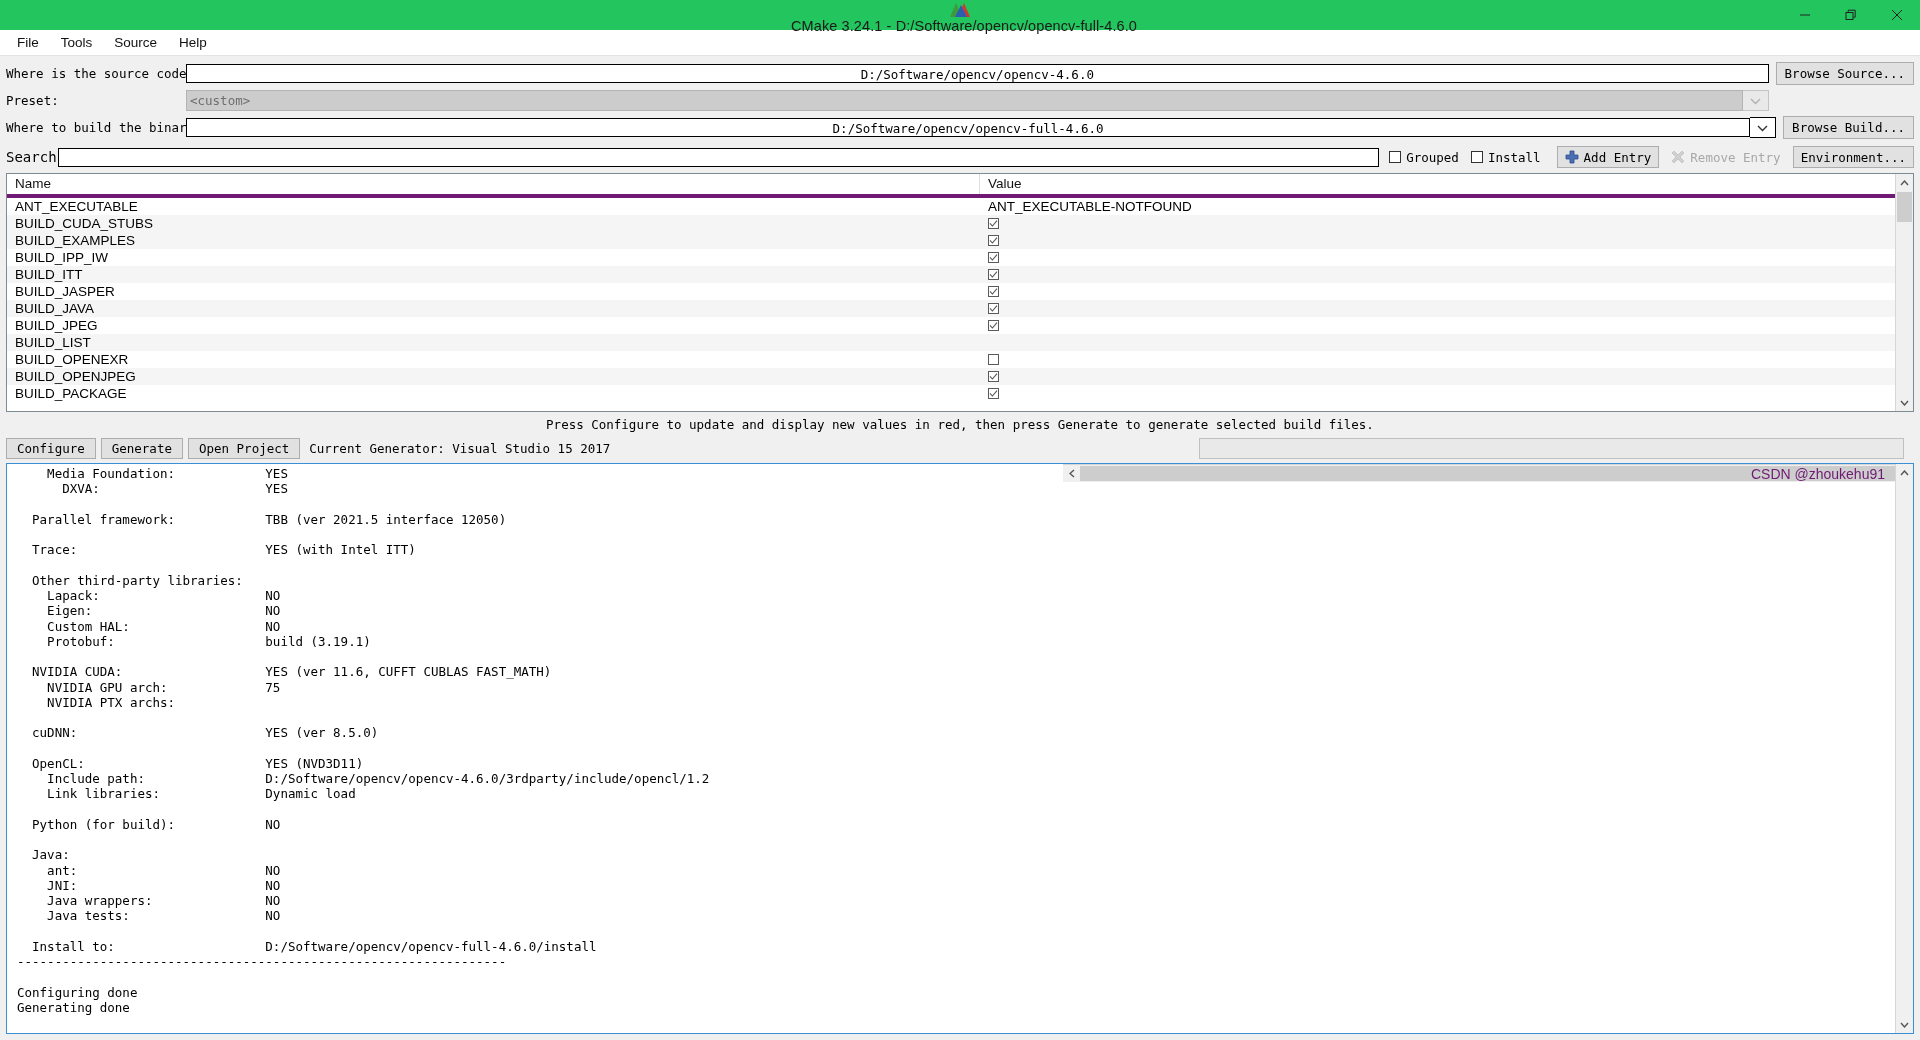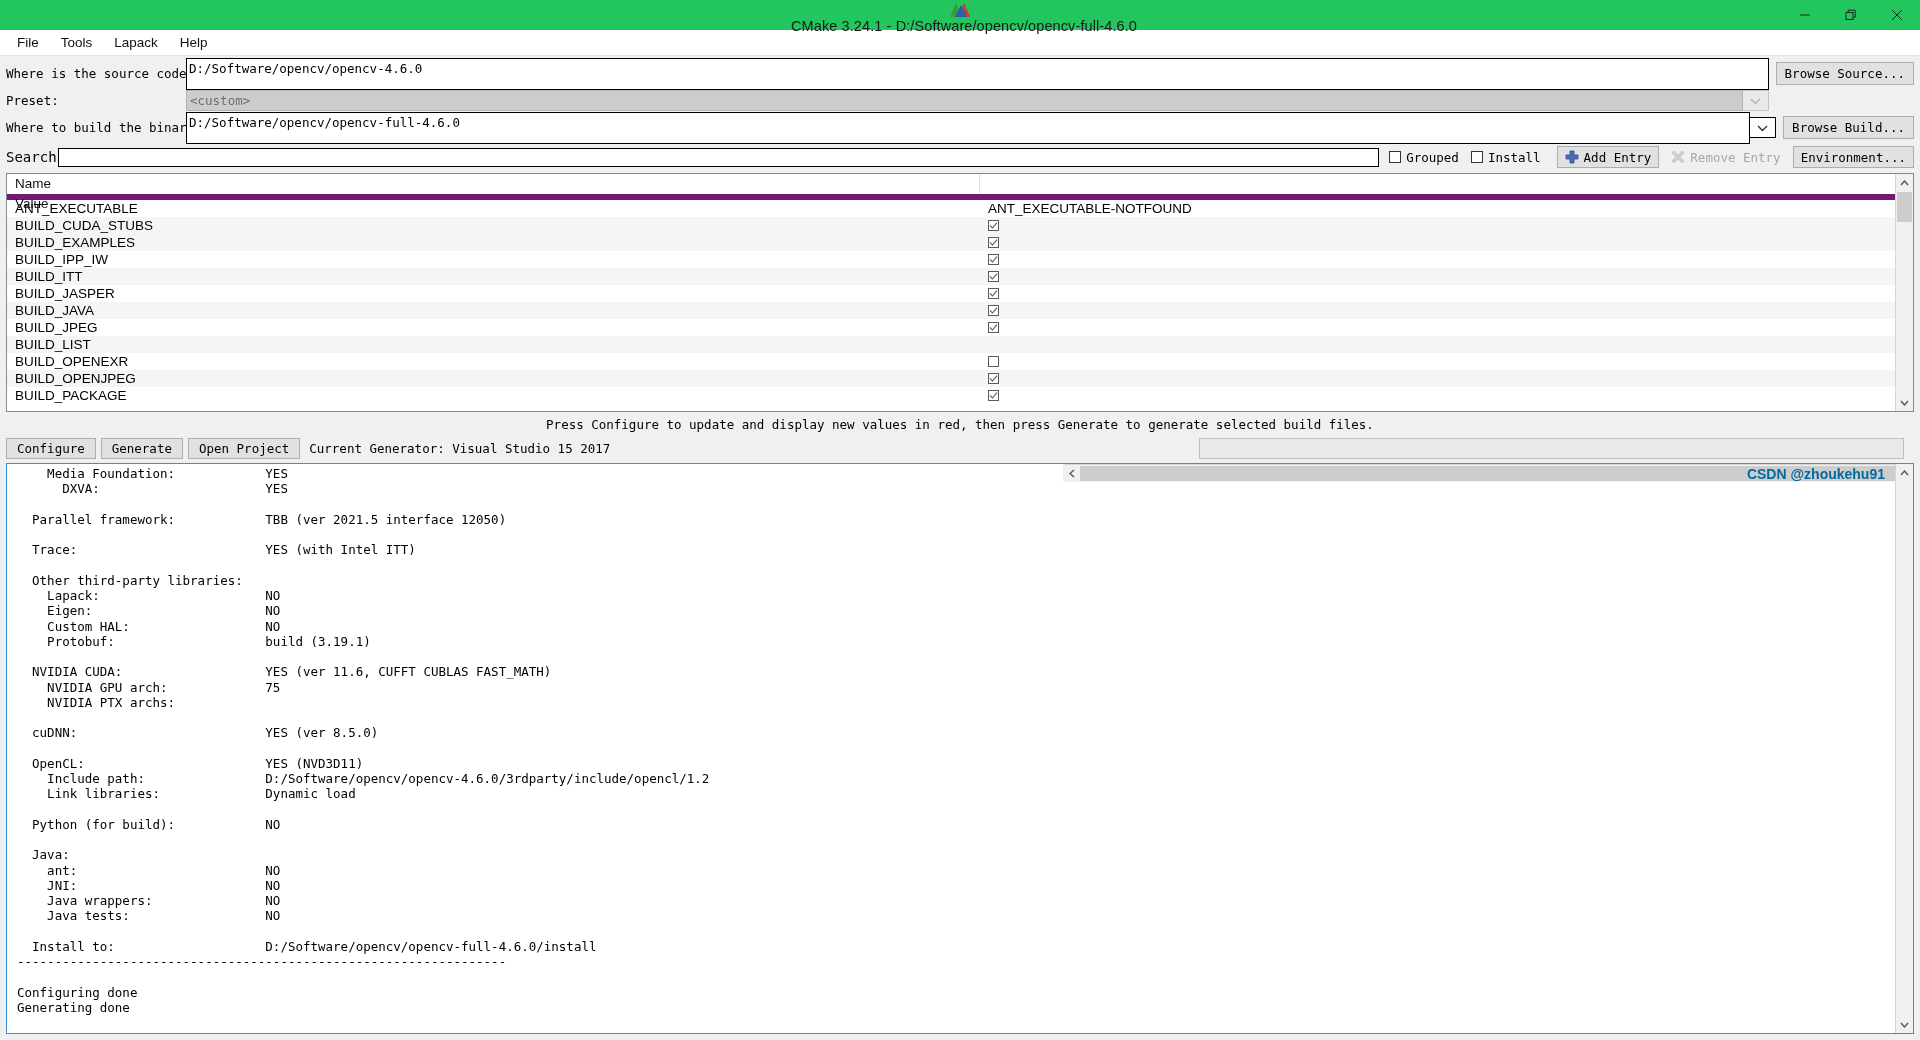--- a/index.html
+++ b/index.html
@@ -83,29 +83,30 @@
   }
   .formlabel {
     font-family: "DejaVu Sans Mono", monospace;
     font-size: 12.5px;
     width: 180px; min-width: 180px;
     white-space: nowrap;
     color: #000;
   }
   .textfield {
     flex: 1 1 auto;
-    height: 32px;
+    height: 19px;
     background: #ffffff;
     border: 1px solid #000000;
     font-family: "DejaVu Sans Mono", monospace;
     font-size: 12.5px;
     line-height: 19px;
     padding: 0 2px;
     white-space: nowrap; overflow: hidden;
     box-sizing: border-box;
+    text-align: center;
   }
   .combofield {
     flex: 1 1 auto;
     height: 21px;
     background: #cccccc;
     border: 1px solid #b4b4b4;
     font-family: "DejaVu Sans Mono", monospace;
     font-size: 12.5px;
     line-height: 21px;
     padding: 0 3px;
@@ -200,23 +201,23 @@
     border: 1px solid #7d8b95;
     background: #fff;
     height: 239px;
     display: flex;
     box-sizing: border-box;
     position: relative;
   }
   .tablecols { flex: 1 1 auto; overflow: hidden; position: relative; }
   .thead {
     display: flex; height: 20px;
-    border-bottom: 6px solid #701a75;
+    border-bottom: 4px solid #701a75;
     background: #ffffff;
-    flex-direction: column;
+    align-items: center;
   }
   .th {
     font-size: 13.5px; color: #111;
     padding-left: 8px;
     box-sizing: border-box;
     height: 20px; line-height: 20px;
   }
   .th.name { width: 973px; border-right: 1px solid #e0e0e0; }
   .th.value { flex: 1 1 auto; }
   .trow {
@@ -349,24 +350,23 @@
     display:flex; align-items:center; justify-content:center;
   }
   .hsthumb {
     height: 15px; width: 815px;
     background: #cdcdcd;
   }
   .watermark {
     position: absolute;
     right: 10px; bottom: 0px;
     font-size: 14px;
-    color: #0369a1;
+    color: #701a75;
     font-family: "Liberation Sans", sans-serif;
     white-space: nowrap;
-    font-weight: bold;
   }
   .logvscroll {
     width: 17px; min-width: 17px;
     background: #f0f0f0;
     border-left: 1px solid #d6d6d6;
     display: flex; flex-direction: column; align-items: center;
   }
 </style>
 </head>
 <body>
@@ -397,21 +397,21 @@
           <line x1="1" y1="1" x2="11" y2="11" stroke="#222" stroke-width="1"></line>
           <line x1="11" y1="1" x2="1" y2="11" stroke="#222" stroke-width="1"></line>
         </svg>
       </div>
     </div>
   </div>
 
   <div class="menubar">
     <div class="menuitem">File</div>
     <div class="menuitem">Tools</div>
-    <div class="menuitem">Lapack</div>
+    <div class="menuitem">Source</div>
     <div class="menuitem">Help</div>
   </div>
 
   <div class="formarea">
 
     <div class="formrow">
       <div class="formlabel">Where is the source code:</div>
       <div class="textfield">D:/Software/opencv/opencv-4.6.0</div>
       <div class="pushbtn">Browse Source...</div>
     </div>

